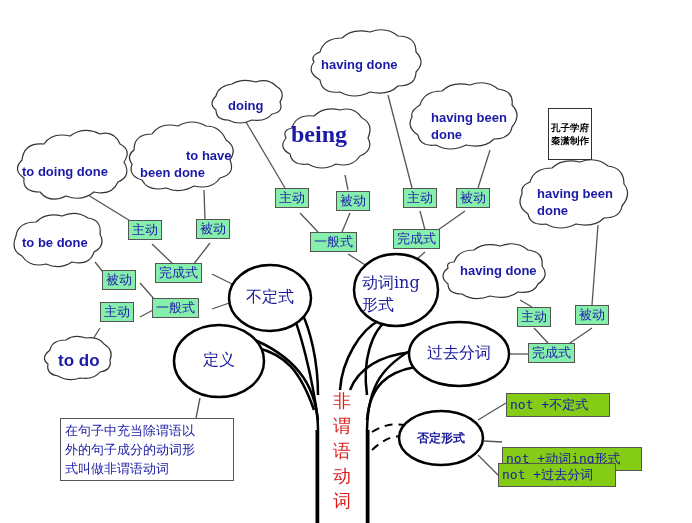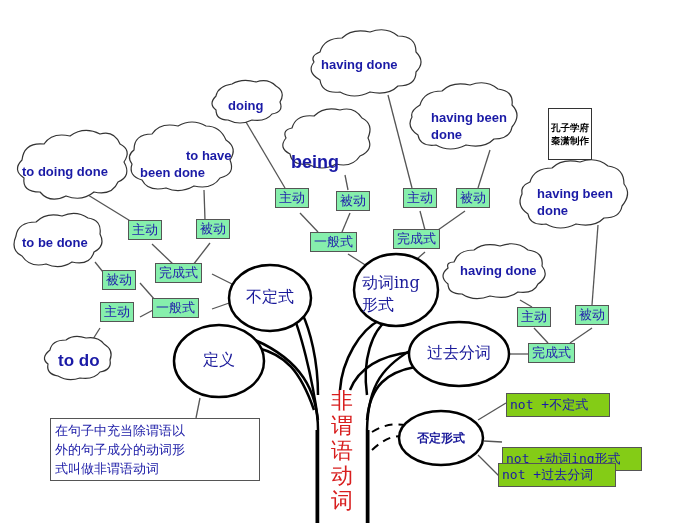--- a/index.html
+++ b/index.html
@@ -8,21 +8,21 @@
   #stage { position:absolute; left:0; top:0; width:692px; height:523px; }
   svg#lines { position:absolute; left:0; top:0; }
   .cloud-text { position:absolute; color:#1a1aa6; font-family:"Liberation Sans", sans-serif;
                 font-weight:bold; font-size:13px; line-height:17px; white-space:nowrap; }
   .box { position:absolute; background:#86efac; border:1.5px solid #555; color:#2222aa;
          font-family:"DejaVu Sans", sans-serif; font-size:13px; line-height:18px;
          padding:0 3px; white-space:nowrap; box-sizing:border-box; }
   .oval-text { position:absolute; color:#1a1a9a; font-family:"DejaVu Serif", serif;
                font-size:16px; text-align:center; }
   .trunk-label { position:absolute; color:#d81e1e; font-family:"DejaVu Sans", sans-serif;
-                 font-size:22px; line-height:25px; width:22px; text-align:center; }
+                 font-size:18px; line-height:25px; width:22px; text-align:center; }
   .def-box { position:absolute; background:#fff; border:1.5px solid #555; color:#1a1aa6;
              font-family:"DejaVu Sans", sans-serif; font-size:13px; line-height:19px;
              padding:2px 4px; box-sizing:border-box; }
   .credit { position:absolute; border:1.5px solid #333; background:#fff; font-size:9.5px;
             line-height:13px; color:#000; padding:12px 2px; font-weight:bold; }
   .neg-box { position:absolute; background:#84cc16; border:1.5px solid #555; color:#1a1aa6;
              font-family:"DejaVu Sans Mono", monospace; font-size:13px; line-height:22px;
              padding:0 3px; box-sizing:border-box; white-space:nowrap; }
 </style>
 </head>
@@ -132,21 +132,21 @@
     <path d="M454 262 q4 -12 20 -12 q10 -8 26 -4 q16 -6 28 4 q16 2 14 16 q8 10 -4 18 q-4 10 -20 8 q-10 8 -28 4 q-16 6 -28 -2 q-14 0 -14 -10 q-10 -8 0 -16 q-2 -6 6 -6 z"></path>
   </g>
 </svg>
 
 <div class="cloud-text" style="left:22px;top:163px;">to doing done</div>
 <div class="cloud-text" style="left:140px;top:147px;margin-left:46px;">to have</div>
 <div class="cloud-text" style="left:140px;top:164px;">been done</div>
 <div class="cloud-text" style="left:22px;top:234px;">to be done</div>
 <div class="cloud-text" style="left:58px;top:352px;font-size:17px;">to do</div>
 <div class="cloud-text" style="left:228px;top:97px;">doing</div>
-<div class="cloud-text" style="left:291px;top:154px;font-size:18px;font-weight:bold;">being</div>
+<div class="cloud-text" style="left:291px;top:126px;font-size:24px;font-weight:bold;font-family:Liberation Serif, serif;">being</div>
 <div class="cloud-text" style="left:321px;top:56px;">having done</div>
 <div class="cloud-text" style="left:431px;top:109px;">having been</div>
 <div class="cloud-text" style="left:431px;top:126px;">done</div>
 <div class="cloud-text" style="left:537px;top:185px;">having been</div>
 <div class="cloud-text" style="left:537px;top:202px;">done</div>
 <div class="cloud-text" style="left:460px;top:262px;">having done</div>
 
 <div class="credit" style="left:548px;top:108px;">
   <div>孔子学府</div>
   <div>秦潇制作</div>
@@ -176,21 +176,21 @@
   <div>动词ing</div>
   <div>形式</div>
 </div>
 <div class="oval-text" style="left:409px;top:343px;width:100px;">过去分词</div>
 <div class="oval-text" style="left:399px;top:430px;width:84px;font-size:12px;font-family:'DejaVu Sans',sans-serif;font-weight:bold;">否定形式</div>
 
 <div class="trunk-label" style="left:331px;top:388px;">
   <span style="display:block;word-break:break-all;">非谓语动词</span>
 </div>
 
-<div class="def-box" style="left:50px;top:418px;width:210px;">
+<div class="def-box" style="left:60px;top:418px;width:174px;">
   <div>在句子中充当除谓语以</div>
   <div>外的句子成分的动词形</div>
   <div>式叫做非谓语动词</div>
 </div>
 
 <div class="neg-box" style="left:506px;top:393px;width:104px;">not +不定式</div>
 <div class="neg-box" style="left:502px;top:447px;width:140px;">not +动词ing形式</div>
 <div class="neg-box" style="left:498px;top:463px;width:118px;">not +过去分词</div>
 
 </div>

